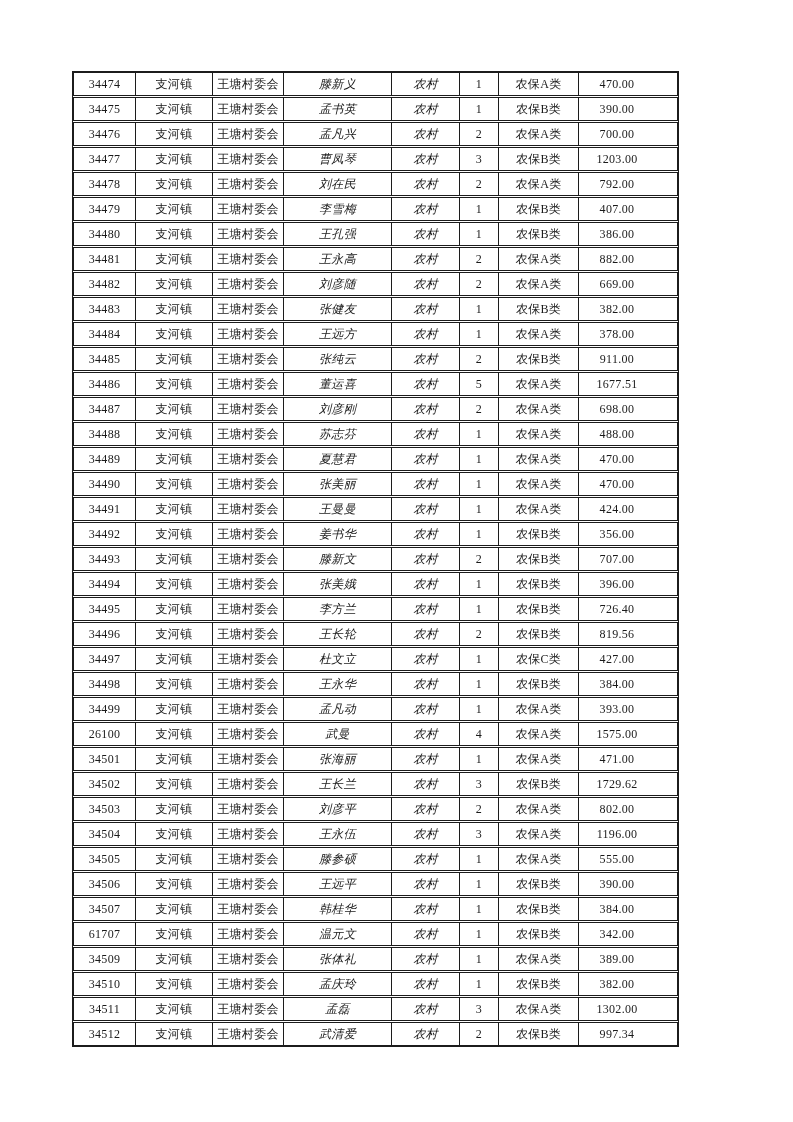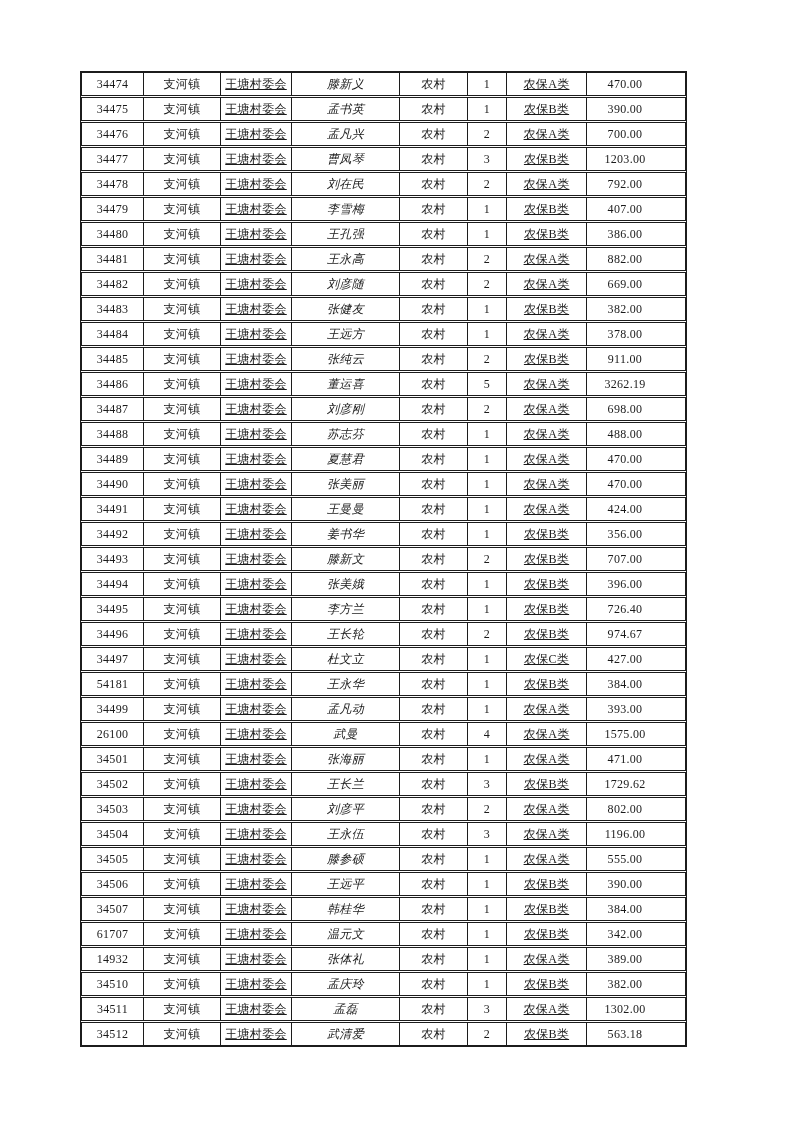--- a/index.html
+++ b/index.html
@@ -11,21 +11,21 @@
     position: relative;
     width: 793px;
     height: 1122px;
     background: #ffffff;
     overflow: hidden;
     font-family: "Liberation Serif", "DejaVu Serif", serif;
     color: #1a1a1a;
   }
   .table {
     position: absolute;
-    left: 80px;
+    left: 72px;
     top: 71px;
     width: 607px;
     border: 1px solid #1c1c1c;
     box-sizing: border-box;
     background: #ffffff;
   }
   .row {
     display: flex;
     height: 24px;
     box-sizing: border-box;
@@ -47,25 +47,25 @@
     white-space: nowrap;
     overflow: hidden;
     letter-spacing: 0.3px;
   }
   .cell:first-child {
     border-left: none;
   }
   
   .cell:nth-child(1) { width: 61px; }
   .cell:nth-child(2) { width: 77px; }
-  .cell:nth-child(3) { width: 71px; text-decoration: underline; }
+  .cell:nth-child(3) { width: 71px; }
   .cell:nth-child(4) { width: 108px; font-style: italic; }
-  .cell:nth-child(5) { width: 68px; }
+  .cell:nth-child(5) { width: 68px; font-style: italic; }
   .cell:nth-child(6) { width: 39px; }
-  .cell:nth-child(7) { width: 80px; text-decoration: underline; }
+  .cell:nth-child(7) { width: 80px; }
   .cell:nth-child(8) { width: 77px; }
 </style>
 </head>
 <body>
 
 <div class="page">
   <div class="table">
       <div class="row">
         <div class="cell">34474</div>
         <div class="cell">支河镇</div>
@@ -187,21 +187,21 @@
         <div class="cell">911.00</div>
       </div>
       <div class="row">
         <div class="cell">34486</div>
         <div class="cell">支河镇</div>
         <div class="cell">王塘村委会</div>
         <div class="cell">董运喜</div>
         <div class="cell">农村</div>
         <div class="cell">5</div>
         <div class="cell">农保A类</div>
-        <div class="cell">3262.19</div>
+        <div class="cell">1677.51</div>
       </div>
       <div class="row">
         <div class="cell">34487</div>
         <div class="cell">支河镇</div>
         <div class="cell">王塘村委会</div>
         <div class="cell">刘彦刚</div>
         <div class="cell">农村</div>
         <div class="cell">2</div>
         <div class="cell">农保A类</div>
         <div class="cell">698.00</div>
@@ -287,34 +287,34 @@
         <div class="cell">726.40</div>
       </div>
       <div class="row">
         <div class="cell">34496</div>
         <div class="cell">支河镇</div>
         <div class="cell">王塘村委会</div>
         <div class="cell">王长轮</div>
         <div class="cell">农村</div>
         <div class="cell">2</div>
         <div class="cell">农保B类</div>
-        <div class="cell">974.67</div>
+        <div class="cell">819.56</div>
       </div>
       <div class="row">
         <div class="cell">34497</div>
         <div class="cell">支河镇</div>
         <div class="cell">王塘村委会</div>
         <div class="cell">杜文立</div>
         <div class="cell">农村</div>
         <div class="cell">1</div>
         <div class="cell">农保C类</div>
         <div class="cell">427.00</div>
       </div>
       <div class="row">
-        <div class="cell">54181</div>
+        <div class="cell">34498</div>
         <div class="cell">支河镇</div>
         <div class="cell">王塘村委会</div>
         <div class="cell">王永华</div>
         <div class="cell">农村</div>
         <div class="cell">1</div>
         <div class="cell">农保B类</div>
         <div class="cell">384.00</div>
       </div>
       <div class="row">
         <div class="cell">34499</div>
@@ -410,21 +410,21 @@
         <div class="cell">61707</div>
         <div class="cell">支河镇</div>
         <div class="cell">王塘村委会</div>
         <div class="cell">温元文</div>
         <div class="cell">农村</div>
         <div class="cell">1</div>
         <div class="cell">农保B类</div>
         <div class="cell">342.00</div>
       </div>
       <div class="row">
-        <div class="cell">14932</div>
+        <div class="cell">34509</div>
         <div class="cell">支河镇</div>
         <div class="cell">王塘村委会</div>
         <div class="cell">张体礼</div>
         <div class="cell">农村</div>
         <div class="cell">1</div>
         <div class="cell">农保A类</div>
         <div class="cell">389.00</div>
       </div>
       <div class="row">
         <div class="cell">34510</div>
@@ -447,16 +447,16 @@
         <div class="cell">1302.00</div>
       </div>
       <div class="row">
         <div class="cell">34512</div>
         <div class="cell">支河镇</div>
         <div class="cell">王塘村委会</div>
         <div class="cell">武清爱</div>
         <div class="cell">农村</div>
         <div class="cell">2</div>
         <div class="cell">农保B类</div>
-        <div class="cell">563.18</div>
+        <div class="cell">997.34</div>
       </div>
     </div>
 </div>
 
 </body></html>

